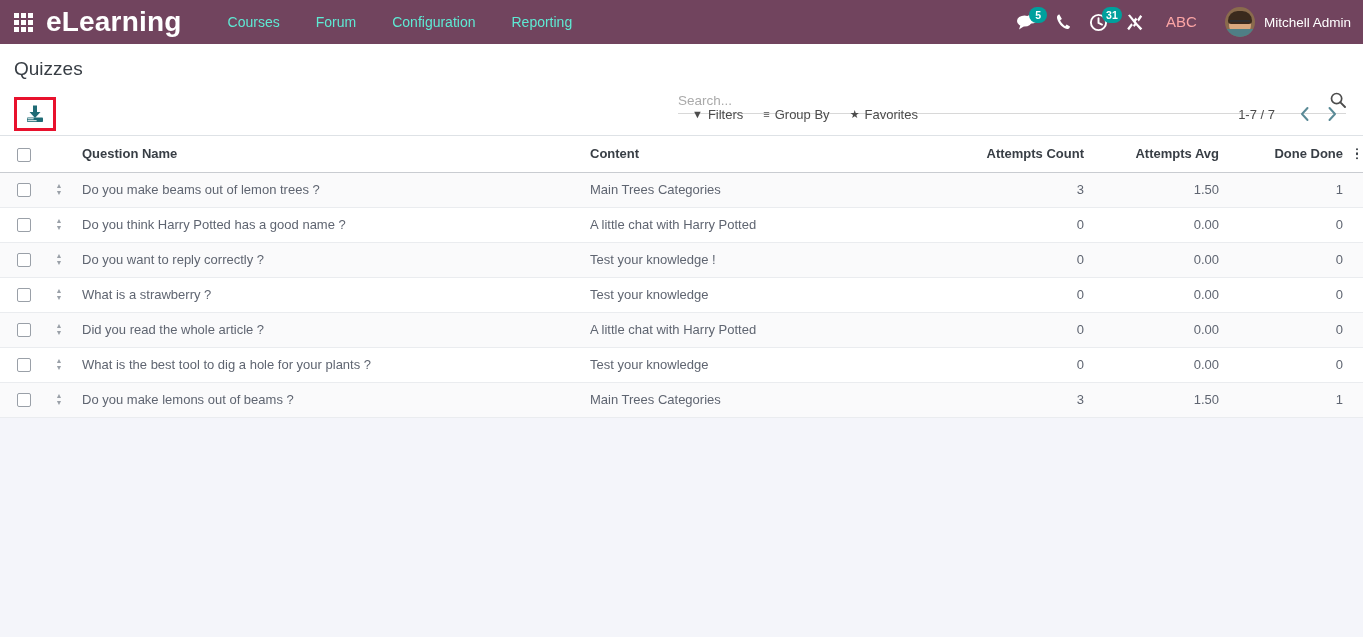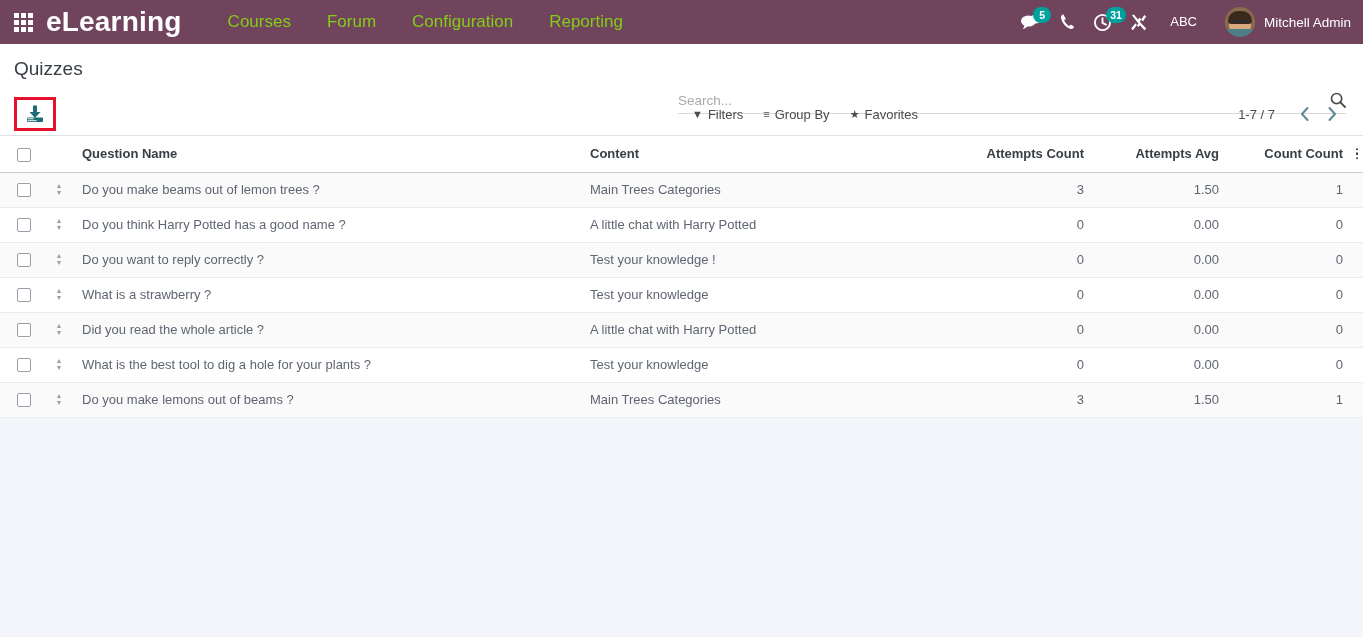--- a/index.html
+++ b/index.html
@@ -39,22 +39,22 @@
   .brand {
     font-size: 28px;
     font-weight: bold;
     color: #fff;
     letter-spacing: .2px;
     margin-right: 28px;
     cursor: pointer;
   }
   .nav-menu { display: flex; align-items: center; height: 44px; }
   .nav-item {
-    font-size: 17px;
-    color: #84cc16;
+    font-size: 14px;
+    color: #5eead4;
     padding: 0 18px;
     line-height: 44px;
     cursor: pointer;
     white-space: nowrap;
   }
 
   .nav-right {
     margin-left: auto;
     display: flex;
     align-items: center;
@@ -76,22 +76,22 @@
     padding: 0 4px;
     border-radius: 9px;
     background: #00A09D;
     color: #fff;
     font-size: 10.5px;
     font-weight: bold;
     line-height: 16px;
     text-align: center;
   }
   .lang-btn {
-    font-size: 13px;
-    color: #ffffff;
+    font-size: 15px;
+    color: #fca5a5;
     padding: 0 14px;
     line-height: 44px;
     cursor: pointer;
   }
   .user-menu {
     display: flex; align-items: center;
     padding-left: 14px;
     cursor: pointer;
   }
   .avatar {
@@ -457,21 +457,21 @@
       <tr>
         <th class="col-check">
           <input type="checkbox" class="cb" style="">
         </th>
         <th class="col-handle"></th>
         <th class="col-name">Question Name</th>
         <th class="col-content">Content</th>
         <th class="col-num">Attempts Count</th>
         <th class="col-num">Attempts Avg</th>
         <th class="col-done">
-          <span>Count Count</span>
+          <span>Done Done</span>
           <span class="optional-dots">
               <i></i>
               <i></i>
               <i></i>
             </span>
         </th>
       </tr>
     </thead>
     <tbody id="tbody">
         <tr>

